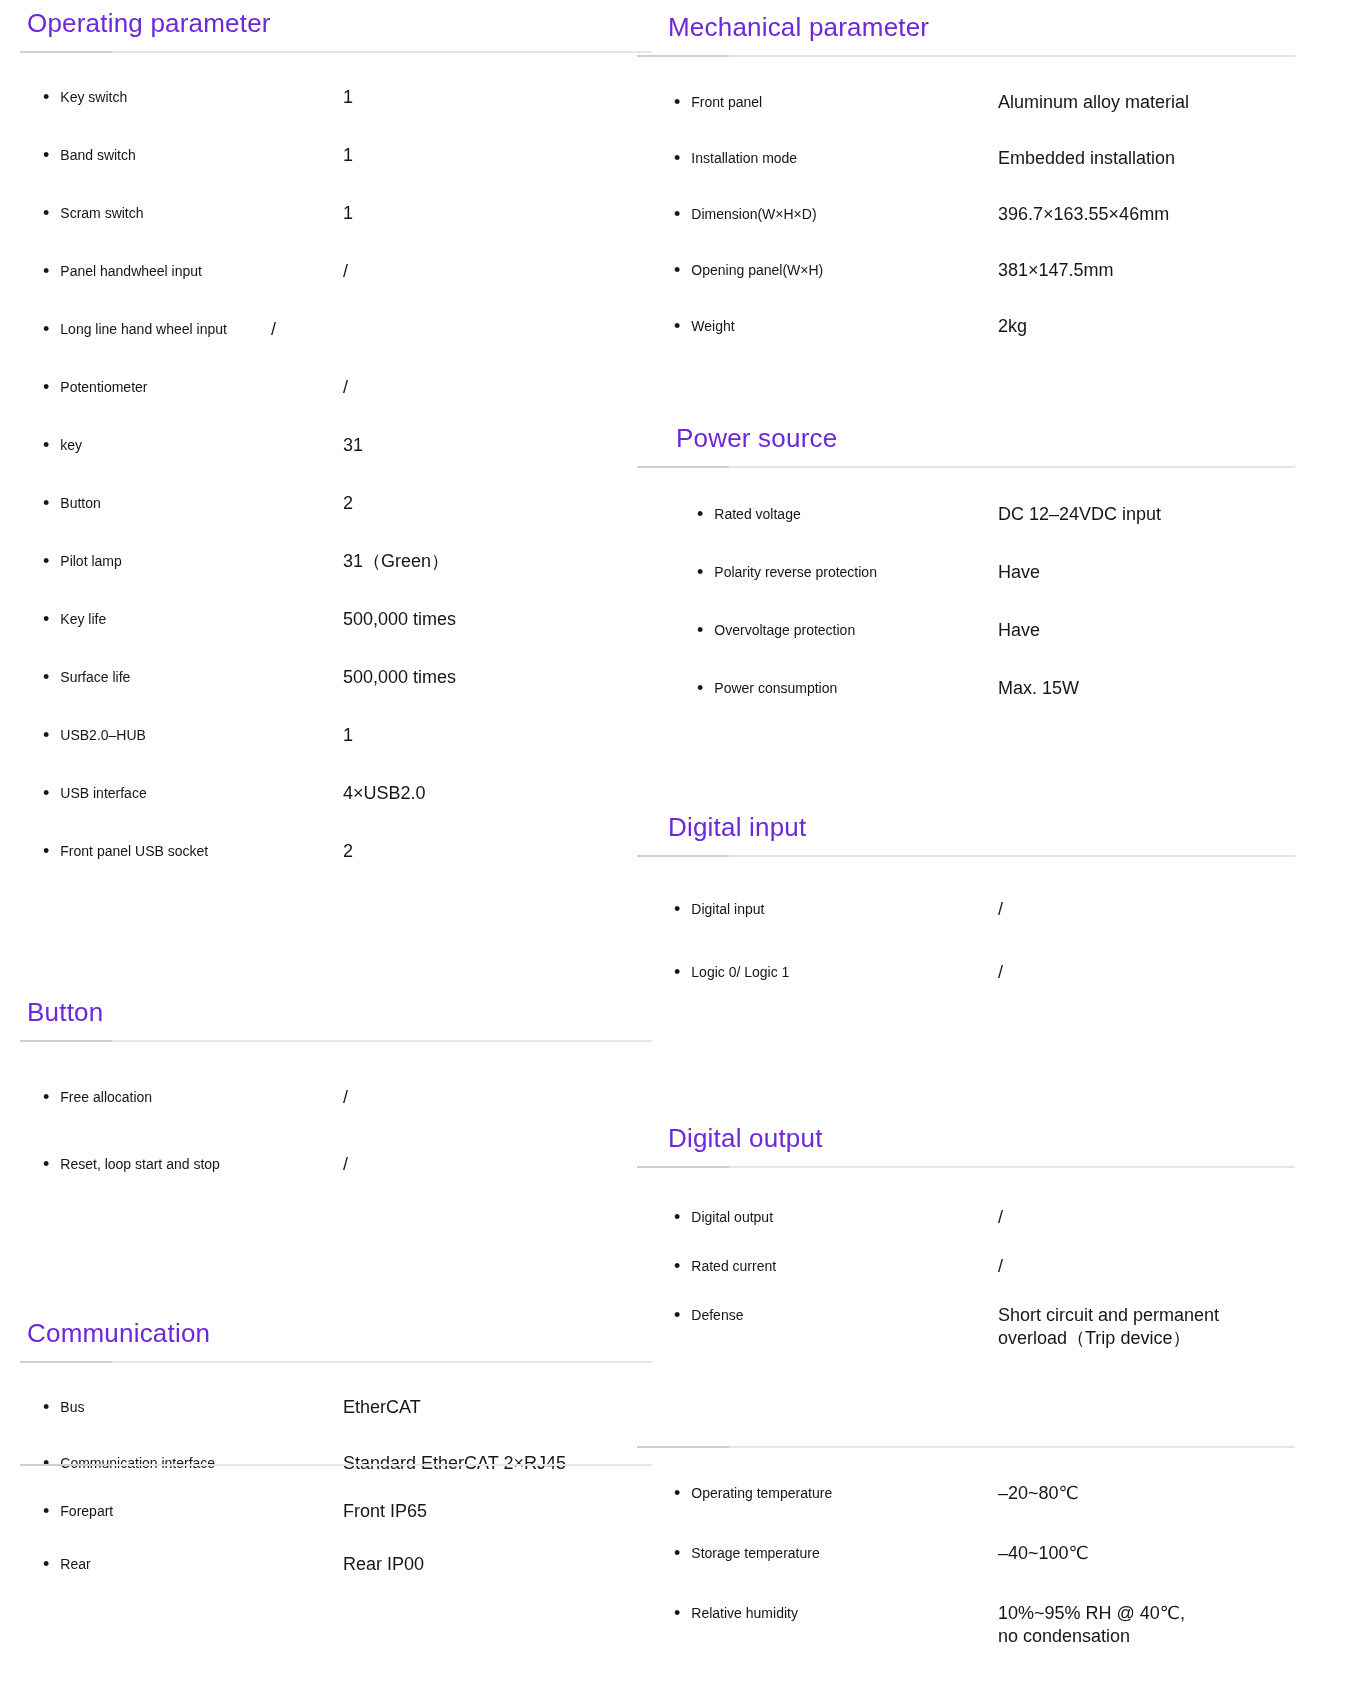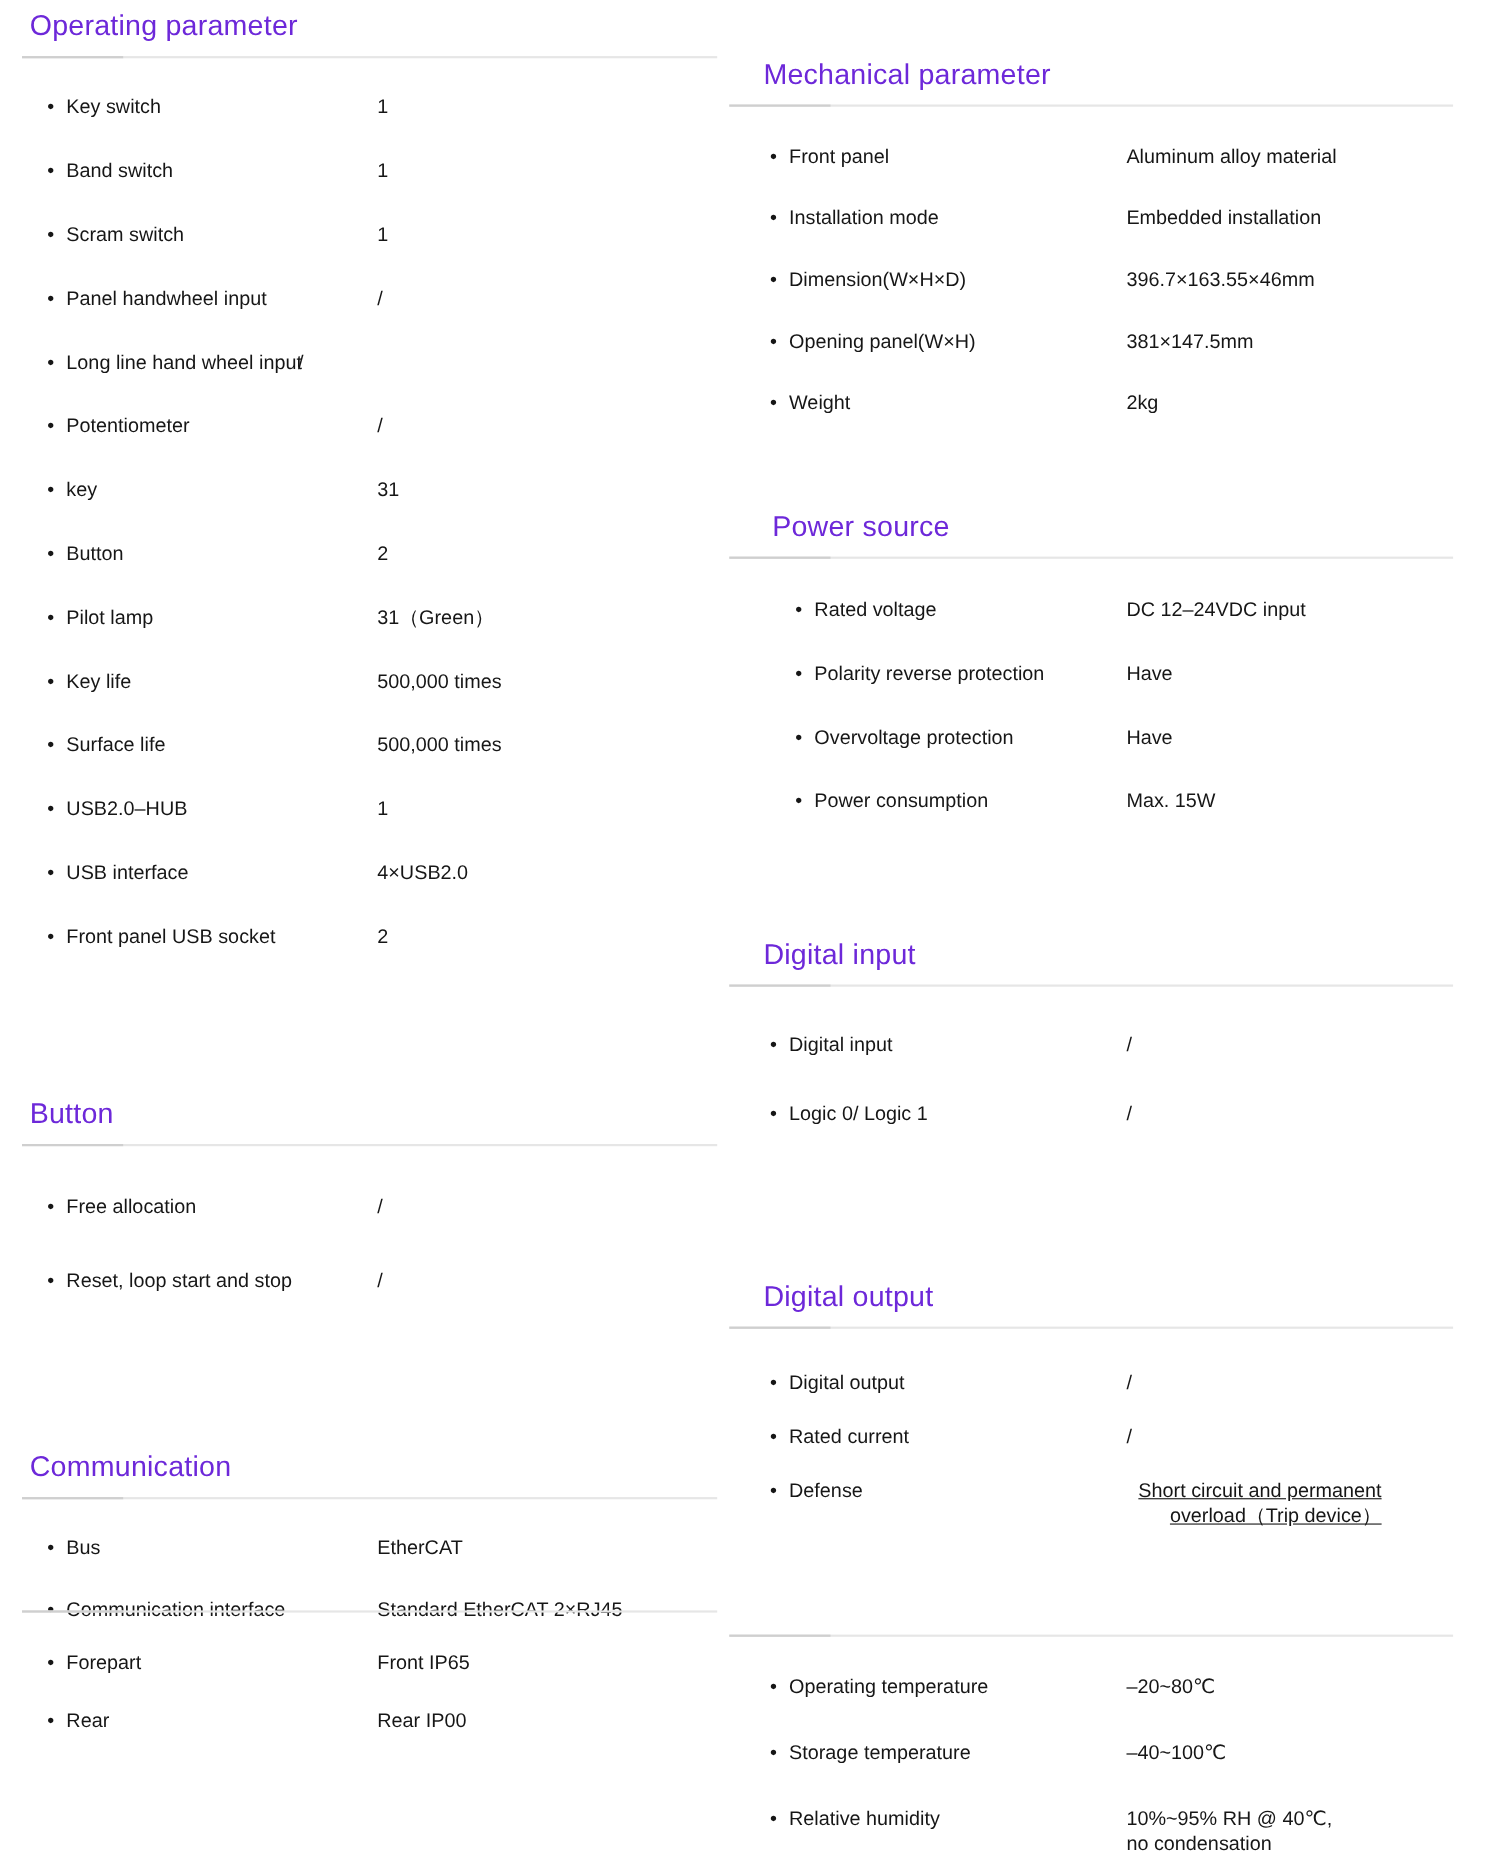--- a/index.html
+++ b/index.html
@@ -3,21 +3,21 @@
 <meta charset="utf-8">
 <style>
   html,body{margin:0;padding:0;background:#ffffff;}
   body{
     width:1362px;height:1700px;position:relative;overflow:hidden;
     font-family:"Liberation Sans","DejaVu Sans",sans-serif;
     color:#161616;
   }
   .sec{position:absolute;}
   .sec-l{left:20px;width:632px;}
-  .sec-r{left:663px;width:658px;margin-top:40px;}
+  .sec-r{left:637px;width:658px;}
   .sec-title{
     margin:0;padding:0 0 0 7px;
     font-size:26px;line-height:30px;font-weight:400;
     color:#6d28d9;letter-spacing:0.2px;
   }
   .sec-r .sec-title{padding-left:31px;}
   #sec-power .sec-title{padding-left:39px;}
   .divider{
     margin-top:13px;height:2px;background:#E6E6E6;position:relative;
   }
@@ -27,29 +27,29 @@
   .rows{position:relative;margin-top:var(--rows-gap,34px);}
   .row{position:relative;height:var(--row-h,58px);}
   .row-inner{display:flex;align-items:flex-start;}
   .sec-l .row{padding-left:23px;}
   .sec-r .row{padding-left:37px;}
   #sec-power .row{padding-left:60px;}
   .bullet{
     font-size:18px;line-height:22px;margin-right:11px;color:#161616;
   }
   .label{
-    font-size:18px;line-height:22px;color:#161616;white-space:nowrap;
+    font-size:14px;line-height:22px;color:#161616;white-space:nowrap;
   }
   .val{
     position:absolute;top:0;font-size:18px;line-height:23px;color:#161616;
   }
   .sec-l .val{left:323px;}
   .sec-r .val{left:361px;}
   .row-overlap .val{left:251px;}
-  .val-wrap-center{max-width:232px;text-align:right;text-decoration:underline;}
+  .val-wrap-center{max-width:232px;text-align:left;}
   .val-wrap{max-width:200px;}
   
   #sec-operating     {top:8px;   --rows-gap:33px; --row-h:58px;}
   #sec-button        {top:997px; --rows-gap:44px; --row-h:67px;}
   #sec-communication {top:1318px;--rows-gap:33px; --row-h:56px;}
   #sec-class         {top:1451px;--rows-gap:34px; --row-h:53px;}
   #sec-mechanical    {top:12px;  --rows-gap:34px; --row-h:56px;}
   #sec-power         {top:423px; --rows-gap:35px; --row-h:58px;}
   #sec-digital-input {top:812px; --rows-gap:41px; --row-h:63px;}
   #sec-digital-output{top:1123px;--rows-gap:38px; --row-h:49px;}

